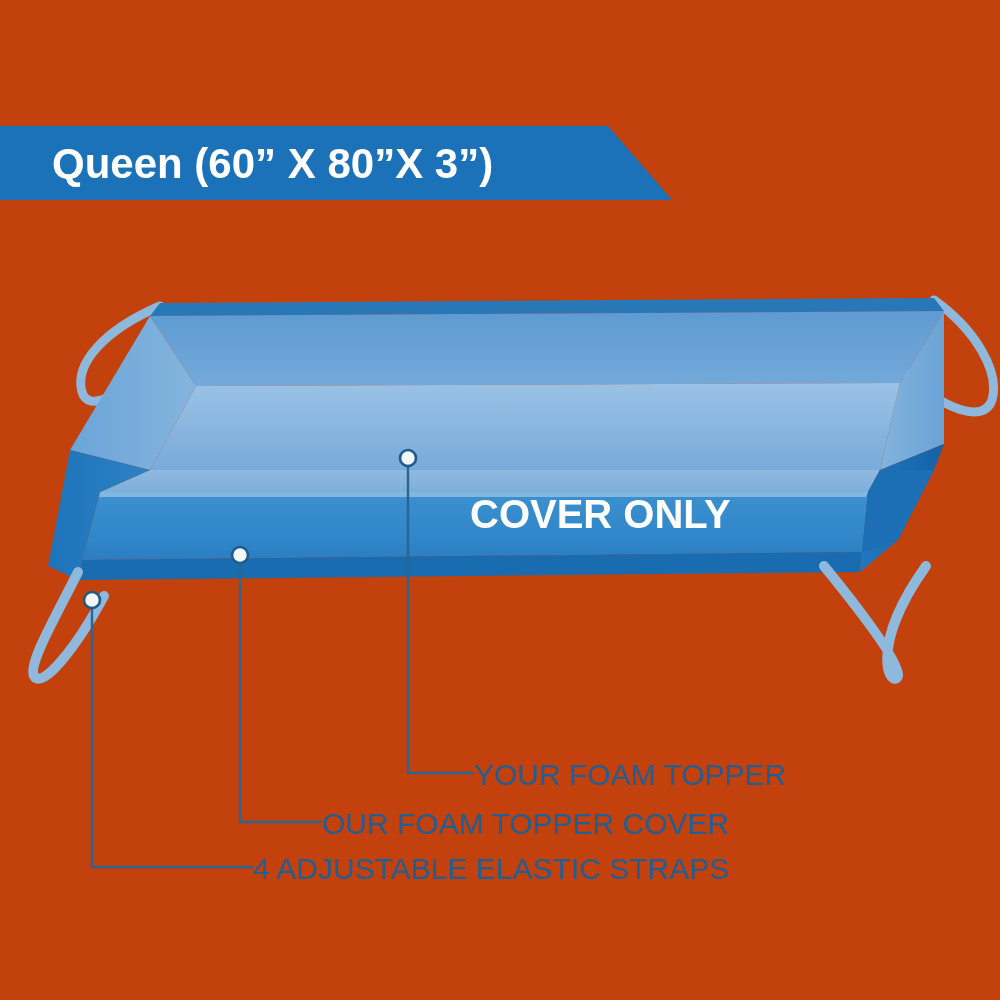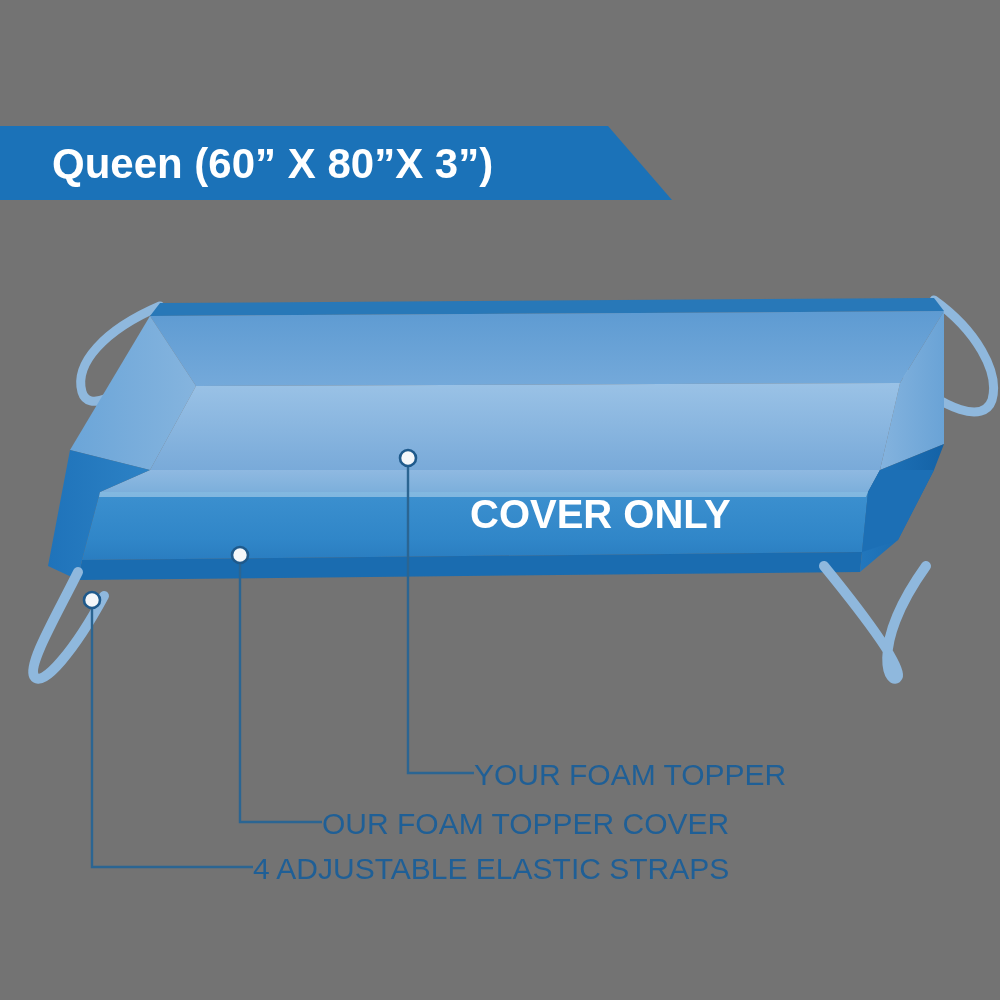--- a/index.html
+++ b/index.html
@@ -10,21 +10,21 @@
   body {
     width: 1000px;
     height: 1000px;
     font-family: "Liberation Sans", sans-serif;
     overflow: hidden;
   }
   #page {
     position: relative;
     width: 1000px;
     height: 1000px;
-    background: #737373;
+    background: #c2410c;
   }
   #scene {
     position: absolute;
     top: 0;
     left: 0;
     width: 1000px;
     height: 1000px;
   }
   .txt {
     user-select: none;

